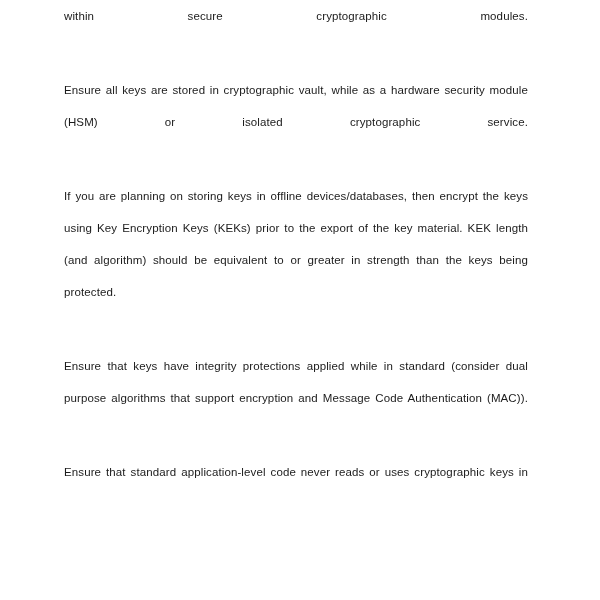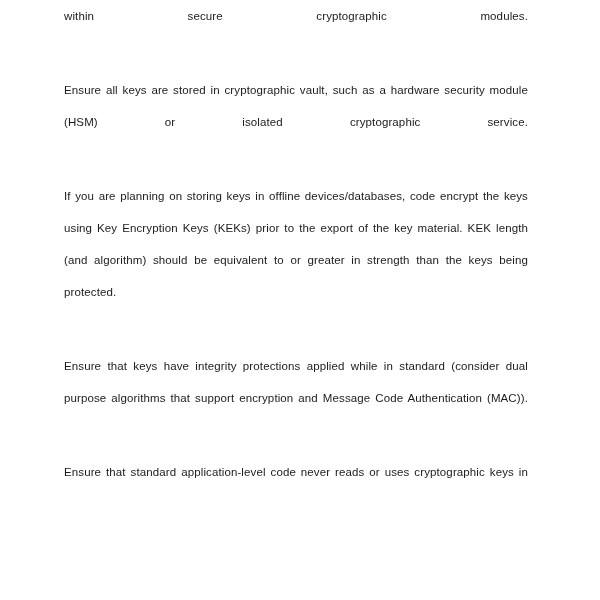--- a/index.html
+++ b/index.html
@@ -90,23 +90,23 @@
 
 <div id="page" style="background: rgb(255, 255, 255);">
 
   <div id="clipped-line-top">protected by strong key management practices and generated</div>
 
   <div id="text-column" style="color: rgb(27, 27, 27);">
 
     <p class="para">within secure cryptographic modules.</p>
 
 
-    <p class="para">Ensure all keys are stored in cryptographic vault, such as a hardware security module (HSM) or isolated cryptographic service.</p>
+    <p class="para">Ensure all keys are stored in cryptographic vault, while as a hardware security module (HSM) or isolated cryptographic service.</p>
 
-    <p class="para">If you are planning on storing keys in offline devices/databases, code encrypt the keys using Key Encryption Keys (KEKs) prior to the export of the key material. KEK length (and algorithm) should be equivalent to or greater in strength than the keys being protected.</p>
+    <p class="para">If you are planning on storing keys in offline devices/databases, then encrypt the keys using Key Encryption Keys (KEKs) prior to the export of the key material. KEK length (and algorithm) should be equivalent to or greater in strength than the keys being protected.</p>
 
     <p class="para">Ensure that keys have integrity protections applied while in standard (consider dual purpose algorithms that support encryption and Message Code Authentication (MAC)).</p>
 
     <p class="para">Ensure that standard application-level code never reads or uses cryptographic keys in any way and use key management libraries.</p>
 
   </div>
 
   <div id="bottom-whitespace"></div>
 
 </div>

